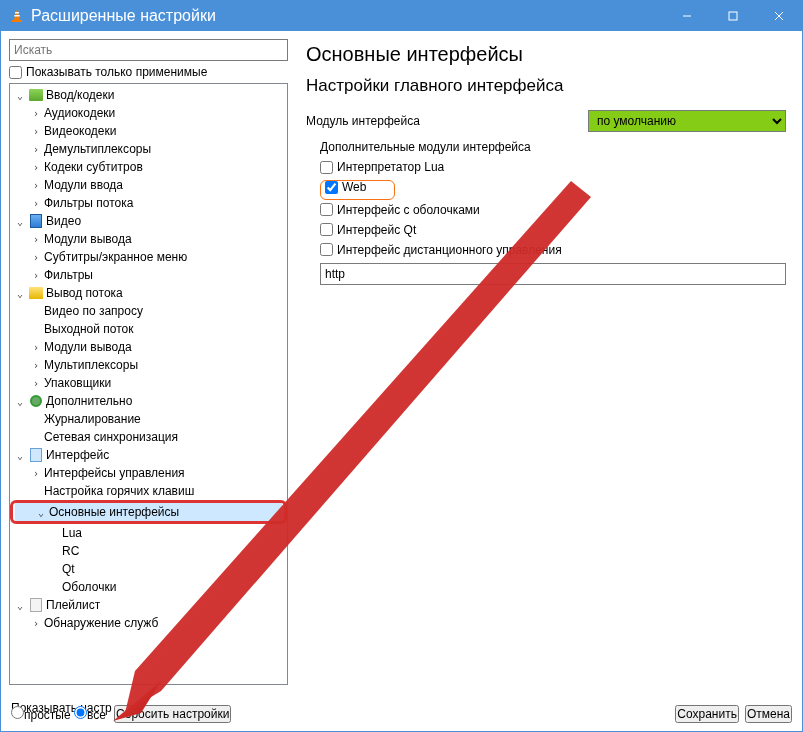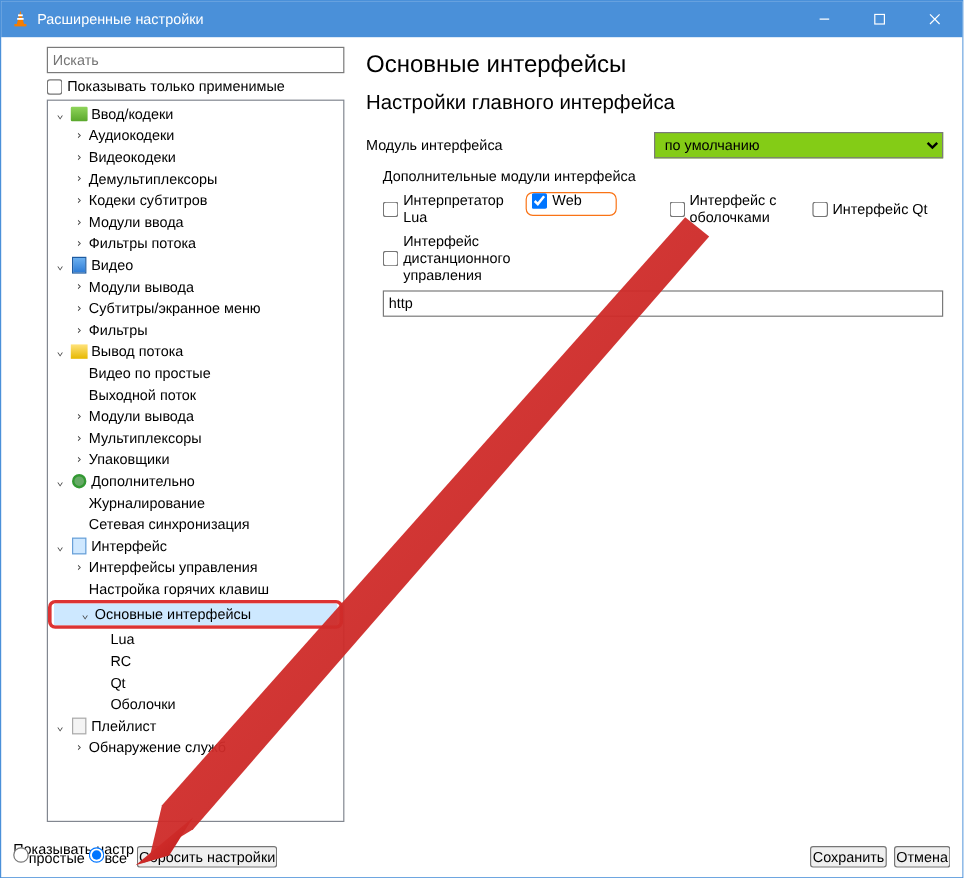--- a/index.html
+++ b/index.html
@@ -1,43 +1,43 @@
 <!DOCTYPE html>
 <html><head>
 <meta charset="utf-8">
 <style>
 * { box-sizing: border-box; margin: 0; padding: 0; font-family: "Segoe UI", Tahoma, sans-serif; font-size: 12px; }
 body { background: #fff; }
 .window { width: 803px; height: 732px; border: 1px solid #4a90d9; display: flex; flex-direction: column; position: relative; }
 .titlebar { height: 30px; background: #4a90d9; color: #fff; display: flex; align-items: center; padding-left: 8px; }
-.titlebar .title { flex: 1; font-size: 12px; }
+.titlebar .title { flex: 1; font-size: 16px; }
 .titlebar .sysbtns { display: flex; }
 .titlebar .sysbtn { width: 46px; height: 30px; display: flex; align-items: center; justify-content: center; color: #fff; }
 .titlebar .sysbtn svg { width: 10px; height: 10px; }
 .app-icon { width: 16px; height: 16px; margin-right: 6px; }
 .body { flex: 1; display: flex; padding: 8px; gap: 10px; overflow: hidden; }
-.left { width: 248px; display: flex; flex-direction: column; margin-left: 30px; }
+.left { width: 279px; display: flex; flex-direction: column; }
 .search { height: 22px; border: 1px solid #7a7a7a; padding: 0 4px; width: 100%; margin-bottom: 4px; }
 .chkline { display: flex; align-items: center; gap: 4px; margin-bottom: 4px; }
 .chkline input { width: 13px; height: 13px; }
 .tree { flex: 1; border: 1px solid #828790; overflow-y: auto; padding: 2px 0; background: #fff; }
 .node { display: flex; align-items: center; height: 18px; padding-right: 4px; white-space: nowrap; cursor: default; }
 .node .tw { width: 16px; display: flex; align-items: center; justify-content: center; color: #404040; font-size: 10px; }
 .node .ic { width: 16px; height: 16px; margin-right: 2px; display: flex; align-items: center; justify-content: center; }
 .node .lbl { }
 .node.selected { background: #cde8ff; }
 .hlbox { border: 3px solid #d33; border-radius: 6px; padding: 0 2px; }
 .right { flex: 1; display: flex; flex-direction: column; padding: 4px 8px 0 8px; }
 .right h1 { font-size: 20px; font-weight: 400; margin-bottom: 10px; }
 .right .sub { font-size: 17px; margin-bottom: 14px; }
-.formrow { display: flex; align-items: center; margin-bottom: 8px; }
+.formrow { display: flex; align-items: center; margin-bottom: 8px; gap: 42px; }
 .formrow .flabel { width: 240px; }
 .formrow select { flex: 1; height: 22px; border: 1px solid #7a7a7a; background: #84cc16; padding: 0 4px; }
 .grouplabel { margin-bottom: 6px; padding-left: 0; }
-.chkgrid { display: grid; grid-template-columns: 1fr 1fr 1fr 1fr; gap: 6px 10px; padding-left: 14px; margin-bottom: 6px; }
+.chkgrid { display: grid; grid-template-columns: 1fr; gap: 6px 10px; padding-left: 14px; margin-bottom: 6px; }
 .chkcell { display: flex; align-items: center; gap: 4px; }
 .chkcell input { width: 13px; height: 13px; }
 .hlweb { border: 1px solid #f97316; border-radius: 6px; padding: 2px 28px 2px 4px; }
 .moduleinput { margin-left: 14px; width: calc(100% - 14px); height: 22px; border: 1px solid #7a7a7a; padding: 0 4px; }
 .footer { height: 38px; border-top: 0; display: flex; align-items: center; padding: 0 10px 8px 10px; }
 .footer .fl { display: flex; align-items: center; gap: 10px; text-align: right; }
 .footer .spacer { flex: 1; }
 .arrow { position: absolute; pointer-events: none; }
 .icon-folder { width:14px; height:12px; background: linear-gradient(#8fd45a,#5aa82c); border-radius: 1px; }
 .icon-film { width:12px; height:14px; background: linear-gradient(#6bb0f0,#2e7cd6); border:1px solid #1c5aa0; }
@@ -140,21 +140,21 @@
           </div>
 
         <div class="node" style="padding-left:2px">
             <span class="tw expander">⌄</span>
             <span class="ic">
               <span class="icon-out"></span>
             </span>
             <span class="lbl">Вывод потока</span>
           </div>
         <div class="node" style="padding-left:34px">
-            <span class="lbl">Видео по простые</span>
+            <span class="lbl">Видео по запросу</span>
           </div>
         <div class="node" style="padding-left:34px">
             <span class="lbl">Выходной поток</span>
           </div>
         <div class="node" style="padding-left:18px">
             <span class="tw expander">›</span>
             <span class="lbl">Модули вывода</span>
           </div>
         <div class="node" style="padding-left:18px">
             <span class="tw expander">›</span>

